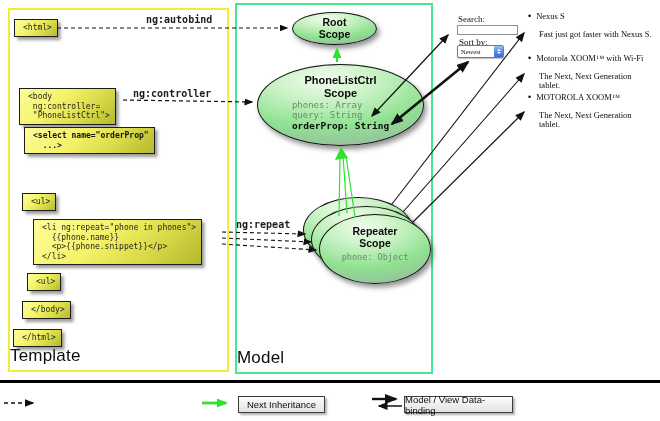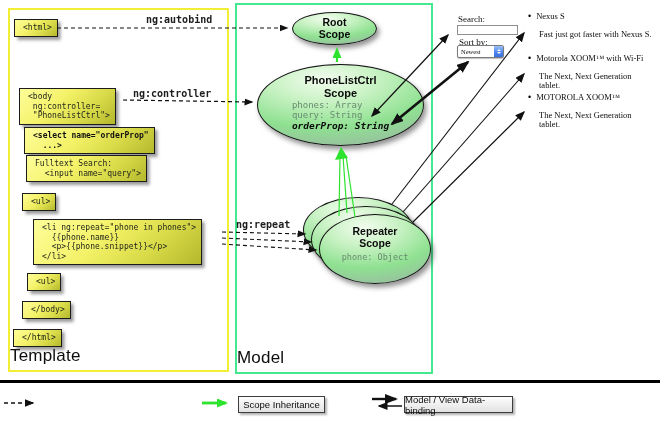--- a/index.html
+++ b/index.html
@@ -21,21 +21,21 @@
   .code-bold{font-weight:bold;color:#101010;}
   
   .arrow-label{position:absolute;z-index:3;font-family:"DejaVu Sans Mono",monospace;
                font-size:10px;font-weight:bold;color:#1d1d1d;white-space:pre;}
   
   .scope{position:absolute;z-index:2;border:1.5px solid #141414;border-radius:50%;
          background:radial-gradient(ellipse 90% 80% at 40% 18%,#f2fcee 0%,#c9f2c4 35%,#8fe191 75%,#96c79c 100%);
          box-shadow:2.5px 3.5px 5px rgba(40,40,40,.5);text-align:center;}
   .scope-title{font-size:11px;line-height:12.5px;color:#0b0b0b;white-space:pre;font-weight:bold;}
   .mono-dim{font-family:"DejaVu Sans Mono",monospace;font-size:9px;line-height:9.5px;color:#688b70;white-space:pre;}
-  .mono-bold{font-family:"DejaVu Sans Mono",monospace;font-size:9.5px;line-height:11px;color:#0a0a0a;font-weight:bold;white-space:pre;font-style:italic;}
+  .mono-bold{font-family:"DejaVu Sans Mono",monospace;font-size:9.5px;line-height:11px;color:#0a0a0a;font-weight:bold;white-space:pre;}
   
   .serif{font-family:"Liberation Serif",serif;}
   .view-label{position:absolute;z-index:3;font-size:9px;color:#111;}
   .search-input{position:absolute;z-index:3;width:59px;height:8px;border:1px solid #8f8f8f;background:#fff;padding:0;}
   .sort-select{position:absolute;z-index:3;width:45px;height:11px;border:1px solid #7a7a7a;border-radius:2px;
                background:#fff;display:flex;align-items:center;box-shadow:0 1px 1px rgba(0,0,0,.25);}
   .sort-text{flex:1;font-size:6.5px;padding-left:3px;color:#111;white-space:nowrap;overflow:hidden;}
   .stepper{width:9px;height:100%;border-radius:0 1px 1px 0;
            background:linear-gradient(#9cc1f8 0%,#4f86ee 55%,#3a6fe0 100%);
            display:flex;flex-direction:column;align-items:center;justify-content:center;gap:1px;}
@@ -65,22 +65,20 @@
   <div class="panel panel-model">
     <div class="panel-label">Model</div>
   </div>
 
   <div class="code-box" style="left:14px;top:19px;">&lt;html&gt;</div>
   <div class="code-box" style="left:19px;top:88px;">&lt;body
  ng:controller=
  "PhoneListCtrl"&gt;</div>
   <div class="code-box code-bold" style="left:24px;top:127px;">&lt;select name="orderProp"
   ...&gt;</div>
-  <div class="code-box" style="left:26px;top:155px;">Fulltext Search:
-  &lt;input name="query"&gt;</div>
   <div class="code-box" style="left:22px;top:193px;">&lt;ul&gt;</div>
   <div class="code-box" style="left:33px;top:219px;">&lt;li ng:repeat="phone in phones"&gt;
   {{phone.name}}
   &lt;p&gt;{{phone.snippet}}&lt;/p&gt;
 &lt;/li&gt;</div>
   <div class="code-box" style="left:27px;top:273px;">&lt;ul&gt;</div>
   <div class="code-box" style="left:22px;top:301px;">&lt;/body&gt;</div>
   <div class="code-box" style="left:13px;top:329px;">&lt;/html&gt;</div>
 
   <div class="arrow-label" style="left:146px;top:14px;">ng:autobind</div>
@@ -137,21 +135,21 @@
   </div>
   <div class="view-item" style="left:528px;top:93px;">
     <div class="vi-title-row">
       <span class="vi-bullet">•</span>
       <span class="vi-title serif">MOTOROLA XOOM™</span>
     </div>
     <div class="vi-desc serif">The Next, Next Generation tablet.</div>
   </div>
 
   <div class="legend-rule"></div>
-  <div class="legend-box" style="left:238px;top:396px;width:85px;">Scope Inheritance</div>
+  <div class="legend-box" style="left:238px;top:396px;width:85px;">Next Inheritance</div>
   <div class="legend-box" style="left:404px;top:396px;width:107px;">Model / View Data-binding</div>
 
   <svg class="arrows" viewBox="0 0 660 421">
     <defs>
       <marker id="mb-s" markerWidth="9" markerHeight="8" refX="7.5" refY="3.5" orient="auto-start-reverse" markerUnits="userSpaceOnUse">
         <path d="M0,0 L9,3.5 L0,7 Z" fill="#111"></path>
       </marker>
       <marker id="mb-m" markerWidth="10" markerHeight="9" refX="8.5" refY="4" orient="auto-start-reverse" markerUnits="userSpaceOnUse">
         <path d="M0,0 L10,4 L0,8 Z" fill="#111"></path>
       </marker>

